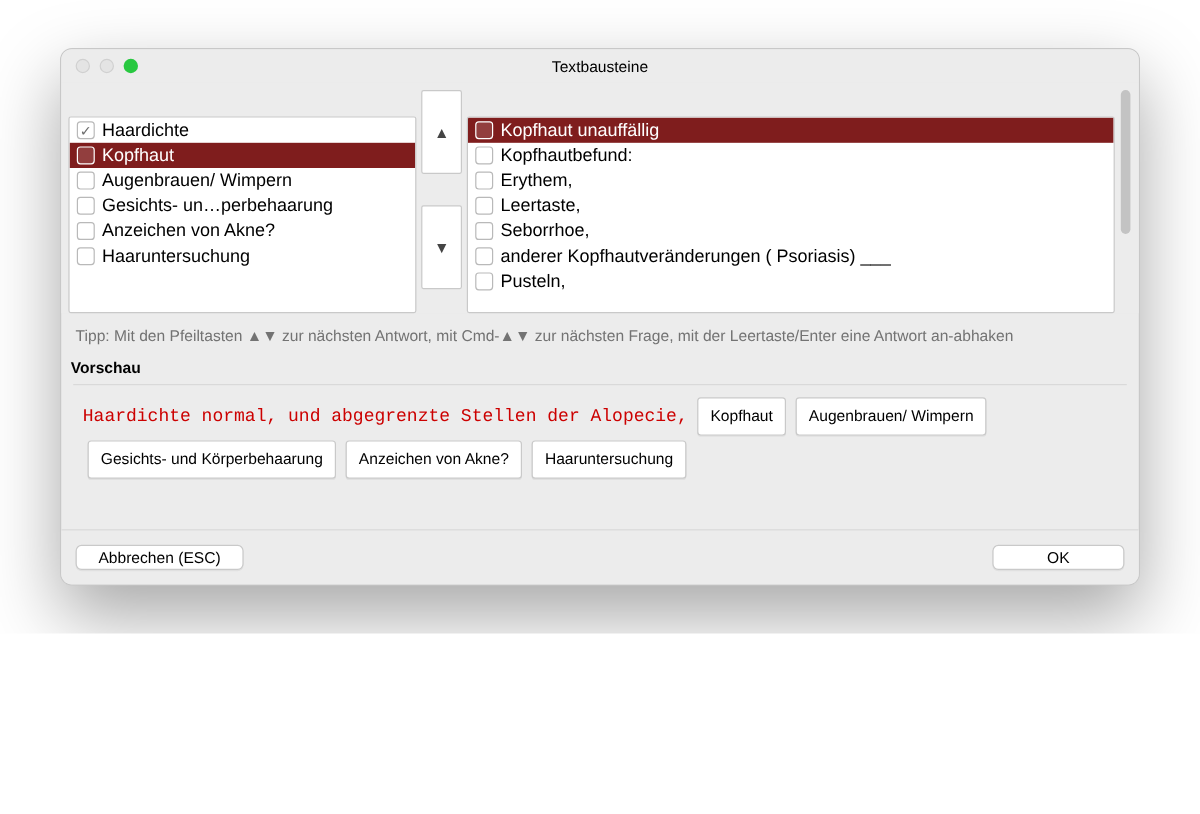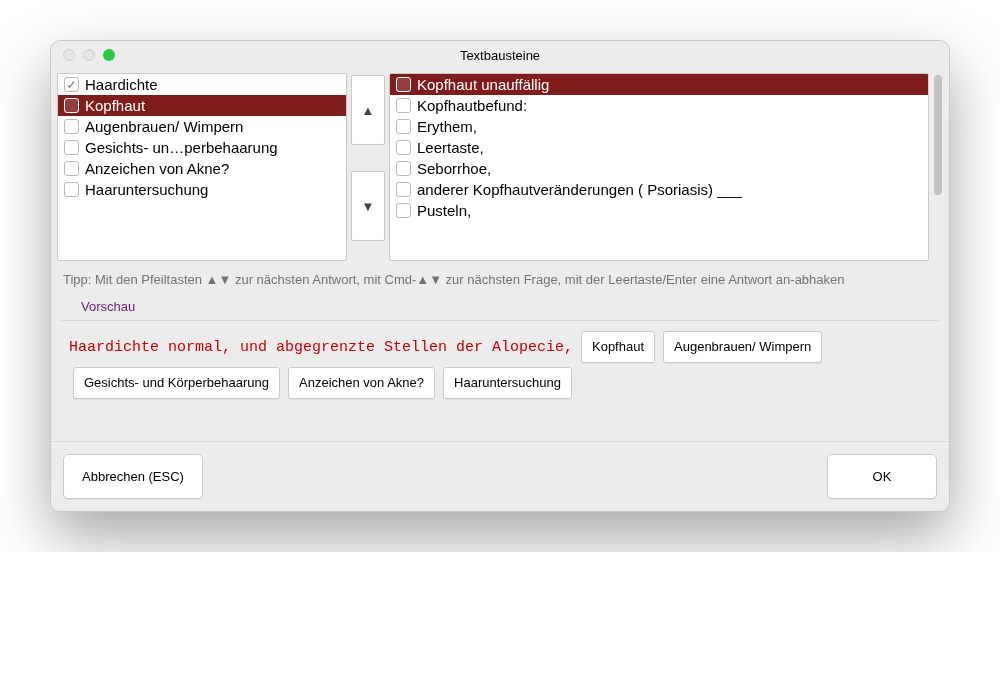--- a/index.html
+++ b/index.html
@@ -42,20 +42,21 @@
     gap: 0;
     background: #ececec;
     height: 192px;
   }
   .listbox {
     background: #fff;
     border: 1px solid #c9c9c9;
     border-radius: 2px;
     overflow-y: auto;
     line-height: 1;
+    margin-top: 24px;
   }
   .left  { width: 290px; }
   .right { flex: 1; margin-left: 4px; position: relative; }
   .row {
     display: flex; align-items: center;
     padding: 3px 6px;
     font-size: 15px;
     gap: 6px;
     white-space: nowrap;
     overflow: hidden;
@@ -83,21 +84,21 @@
   .scroll-thumb {
     position: absolute; right: 1px; top: 2px; width: 8px; height: 120px;
     background: #c3c3c3; border-radius: 4px;
   }
   .tip {
     padding: 10px 20px 2px 12px;
     font-size: 13px; color: #737373;
     line-height: 1.35;
   }
   .sectionlabel {
-    padding: 8px 12px 6px 30px; font-size: 13px; color: #701a75;
+    padding: 8px 12px 6px 8px; font-size: 13px; color: #000000; font-weight: bold;
   }
   .preview {
     margin: 0 10px; padding: 8px 8px 40px 8px;
     border-top: 1px solid #d9d9d9;
     font-size: 14px; line-height: 2.0;
   }
   .preview .redtext {
     color: #cc0000; font-family: Liberation Mono, monospace;
     font-size: 15px;
   }
@@ -106,21 +107,21 @@
     border: 1px solid #c9c9c9; border-radius: 3px;
     background: #fff; font-size: 13px;
     box-shadow: 0 1px 0 rgba(0,0,0,0.05);
   }
   .footer {
     border-top: 1px solid #d9d9d9;
     padding: 12px; display: flex; justify-content: space-between;
     background: #ececec;
   }
   .btn {
-    min-width: 110px; padding: 14px 18px;
+    min-width: 110px; padding: 2px 18px;
     border: 1px solid #c9c9c9; border-radius: 5px;
     background: #fff; font-size: 13px; text-align: center;
     box-shadow: 0 1px 0 rgba(0,0,0,0.05);
   }
 </style>
 </head>
 <body>
 
 <div class="window">
 

